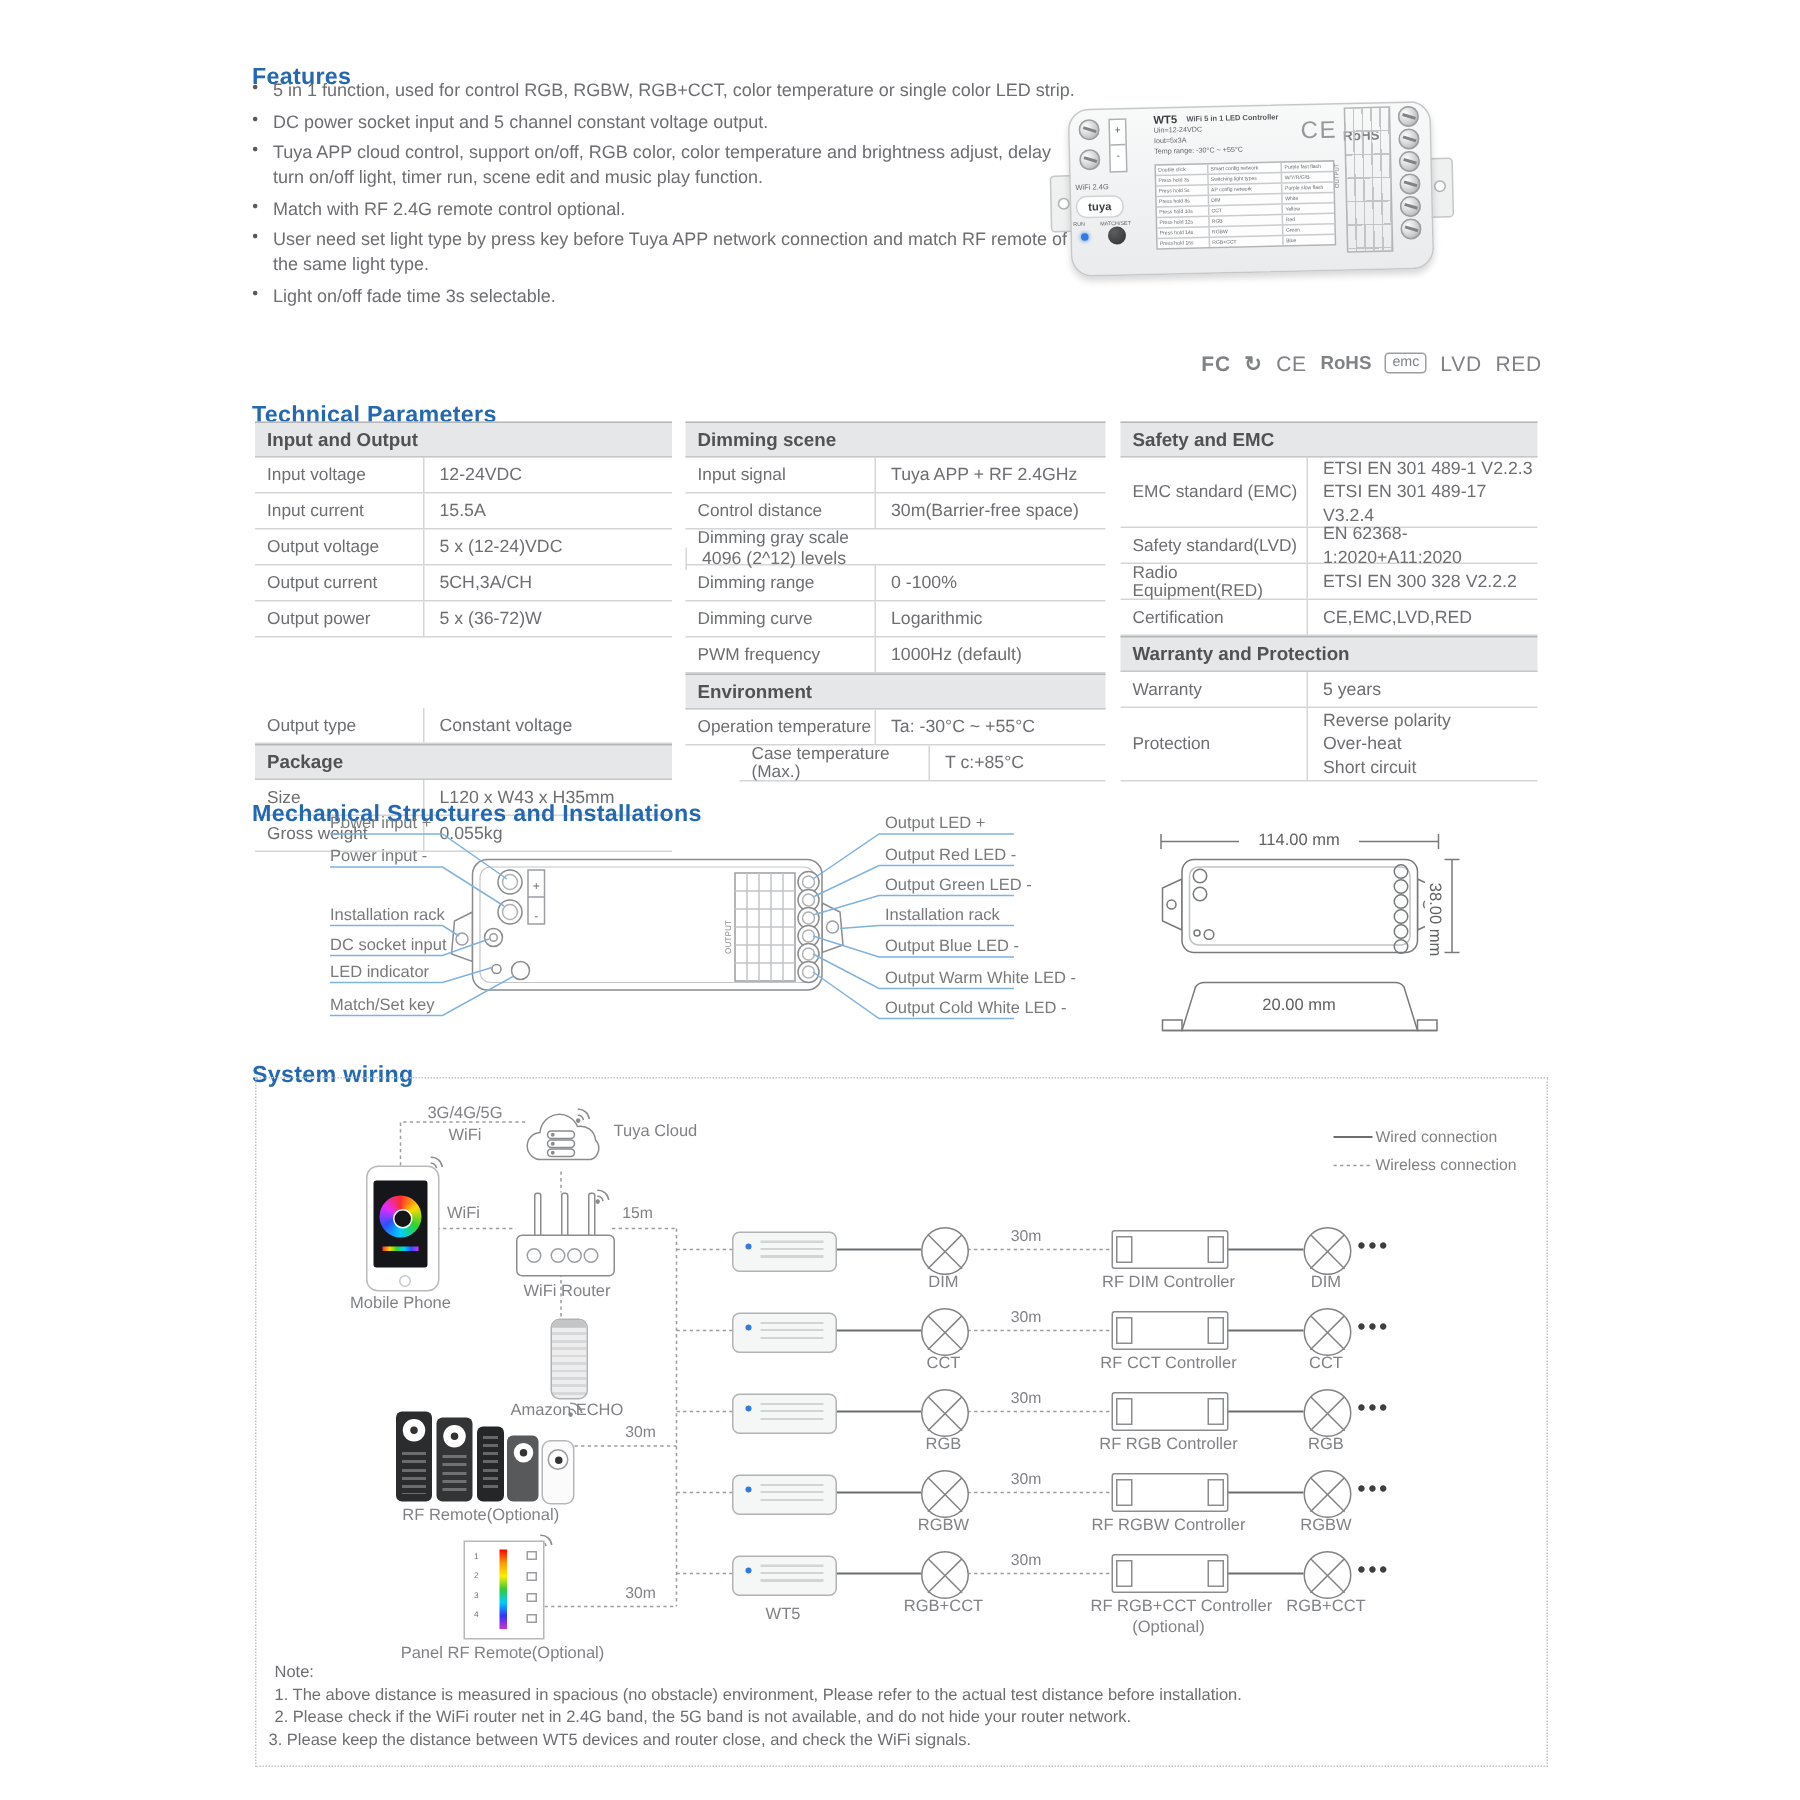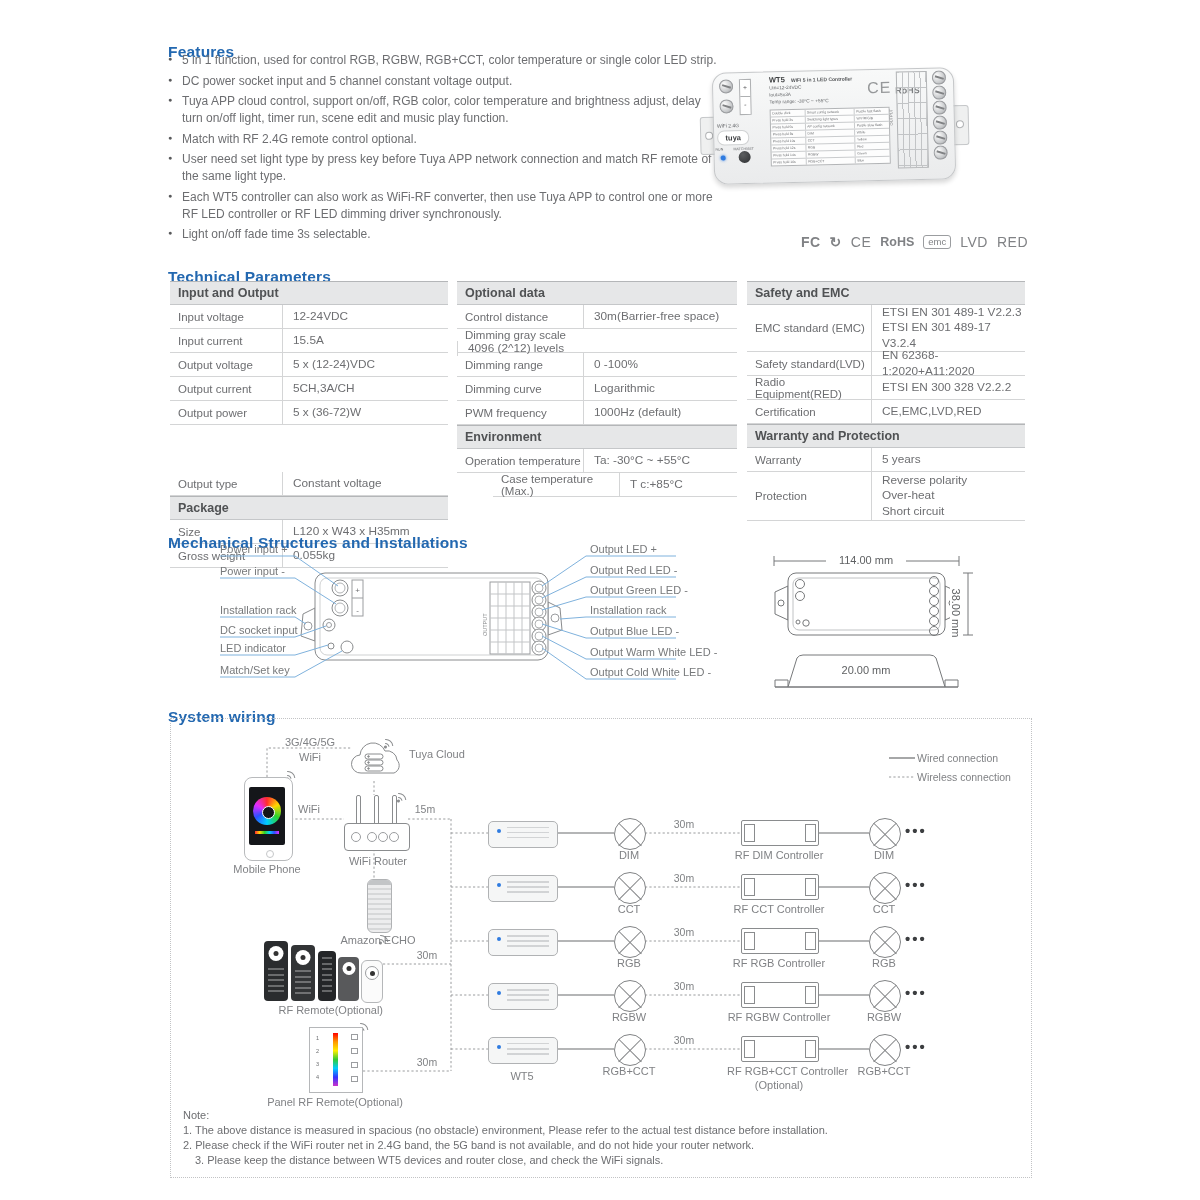--- a/index.html
+++ b/index.html
@@ -128,21 +128,20 @@
 
 <div class="page">
 
   <h2 class="sec-title" style="left:168px;top:30px;">Features</h2>
   <ul class="feat">
     <li>5 in 1 function, used for control RGB, RGBW, RGB+CCT, color temperature or single color LED strip.</li>
     <li>DC power socket input and 5 channel constant voltage output.</li>
     <li>Tuya APP cloud control, support on/off, RGB color, color temperature and brightness adjust, delay turn on/off light, timer run, scene edit and music play function.</li>
     <li>Match with RF 2.4G remote control optional.</li>
     <li>User need set light type by press key before Tuya APP network connection and match RF remote of the same light type.</li>
-    <li>Each WT5 controller can also work as WiFi-RF converter, then use Tuya APP to control one or more RF LED controller or RF LED dimming driver synchronously.</li>
     <li>Light on/off fade time 3s selectable.</li>
   </ul>
 
   <div class="photo">
     <div class="pear" style="left:0;top:50px;width:15px;height:36px;"></div>
     <div class="pear" style="left:251px;top:44px;width:16px;height:38px;"></div>
     <div class="pbody"></div>
     <div class="scr" style="left:20px;top:13px;"></div>
     <div class="scr" style="left:20px;top:33px;"></div>
     <div class="pmbox">
@@ -257,21 +256,25 @@
         <span class="lb">Size</span>
         <span class="vl">L120 x W43 x H35mm</span>
       </div>
     <div class="rw" style="height:23px;">
         <span class="lb">Gross weight</span>
         <span class="vl">0.055kg</span>
       </div>
   </div>
 
   <div class="tbl t2" style="left:457px;top:281px;width:280px;">
-    <div class="hd">Optional data</div>
+    <div class="hd">Dimming scene</div>
+    <div class="rw" style="height:23px;">
+        <span class="lb">Input signal</span>
+        <span class="vl">Tuya APP + RF 2.4GHz</span>
+      </div>
     <div class="rw" style="height:23px;">
         <span class="lb">Control distance</span>
         <span class="vl">30m(Barrier-free space)</span>
       </div>
     <div class="rw" style="height:23px;flex-direction:column;">
         <span class="lb">Dimming gray scale</span>
         <span class="vl">4096 (2^12) levels</span>
       </div>
     <div class="rw" style="height:23px;">
         <span class="lb">Dimming range</span>
@@ -562,21 +565,21 @@
     </div>
     <div class="remote" style="left:147px;top:232px;width:18px;height:50px;background:#242628;">
       <div class="keys" style="height:38px;top:6px;"></div>
     </div>
     <div class="remote" style="left:167px;top:238px;width:21px;height:44px;background:#58595b;">
       <div class="wheel2" style="width:13px;height:13px;"></div>
     </div>
     <div class="remote" style="left:190px;top:241px;width:20px;height:41px;background:#fbfbfb;border:1px solid #b5b7b9;border-radius:6px;">
       <div class="wheel2" style="width:12px;height:12px;border:1px solid #9b9da0;"></div>
     </div>
-    <span class="wlab" style="left:87px;top:285px;width:125px;text-align:right;">RF Remote(Optional)</span>
+    <span class="wlab" style="left:87px;top:285px;width:125px;">RF Remote(Optional)</span>
     <span class="dist" style="left:228px;top:230px;width:56px;">30m</span>
 
     <div class="panel">
       <div class="pstrip"></div>
       <div class="pnum">
         <span>1</span>
         <span>2</span>
         <span>3</span>
         <span>4</span>
       </div>
@@ -639,16 +642,16 @@
     <span class="dots" style="left:734px;top:319px;">•••</span>
     <span class="wlab" style="left:317px;top:351px;width:68px;">WT5</span>
     <span class="wlab" style="left:418px;top:346px;width:80px;">RGB+CCT</span>
     <span class="wlab" style="left:556px;top:346px;width:104px;">RF RGB+CCT Controller</span>
     <span class="wlab" style="left:556px;top:360px;width:104px;">(Optional)</span>
     <span class="wlab" style="left:673px;top:346px;width:80px;">RGB+CCT</span>
 
     <span class="note" style="left:12px;top:390px;">Note:</span>
     <span class="note" style="left:12px;top:405px;">1. The above distance is measured in spacious (no obstacle) environment,  Please refer to the actual test distance before installation.</span>
     <span class="note" style="left:12px;top:420px;">2. Please check if the WiFi router net in 2.4G band, the 5G band is not available, and do not hide your router network.</span>
-    <span class="note" style="left:24px;top:435px;">3. Please keep the distance between WT5 devices and router close, and check the WiFi signals.</span>
+    <span class="note" style="left:8px;top:435px;">3. Please keep the distance between WT5 devices and router close, and check the WiFi signals.</span>
   </div>
 
 </div>
 
 </body></html>

